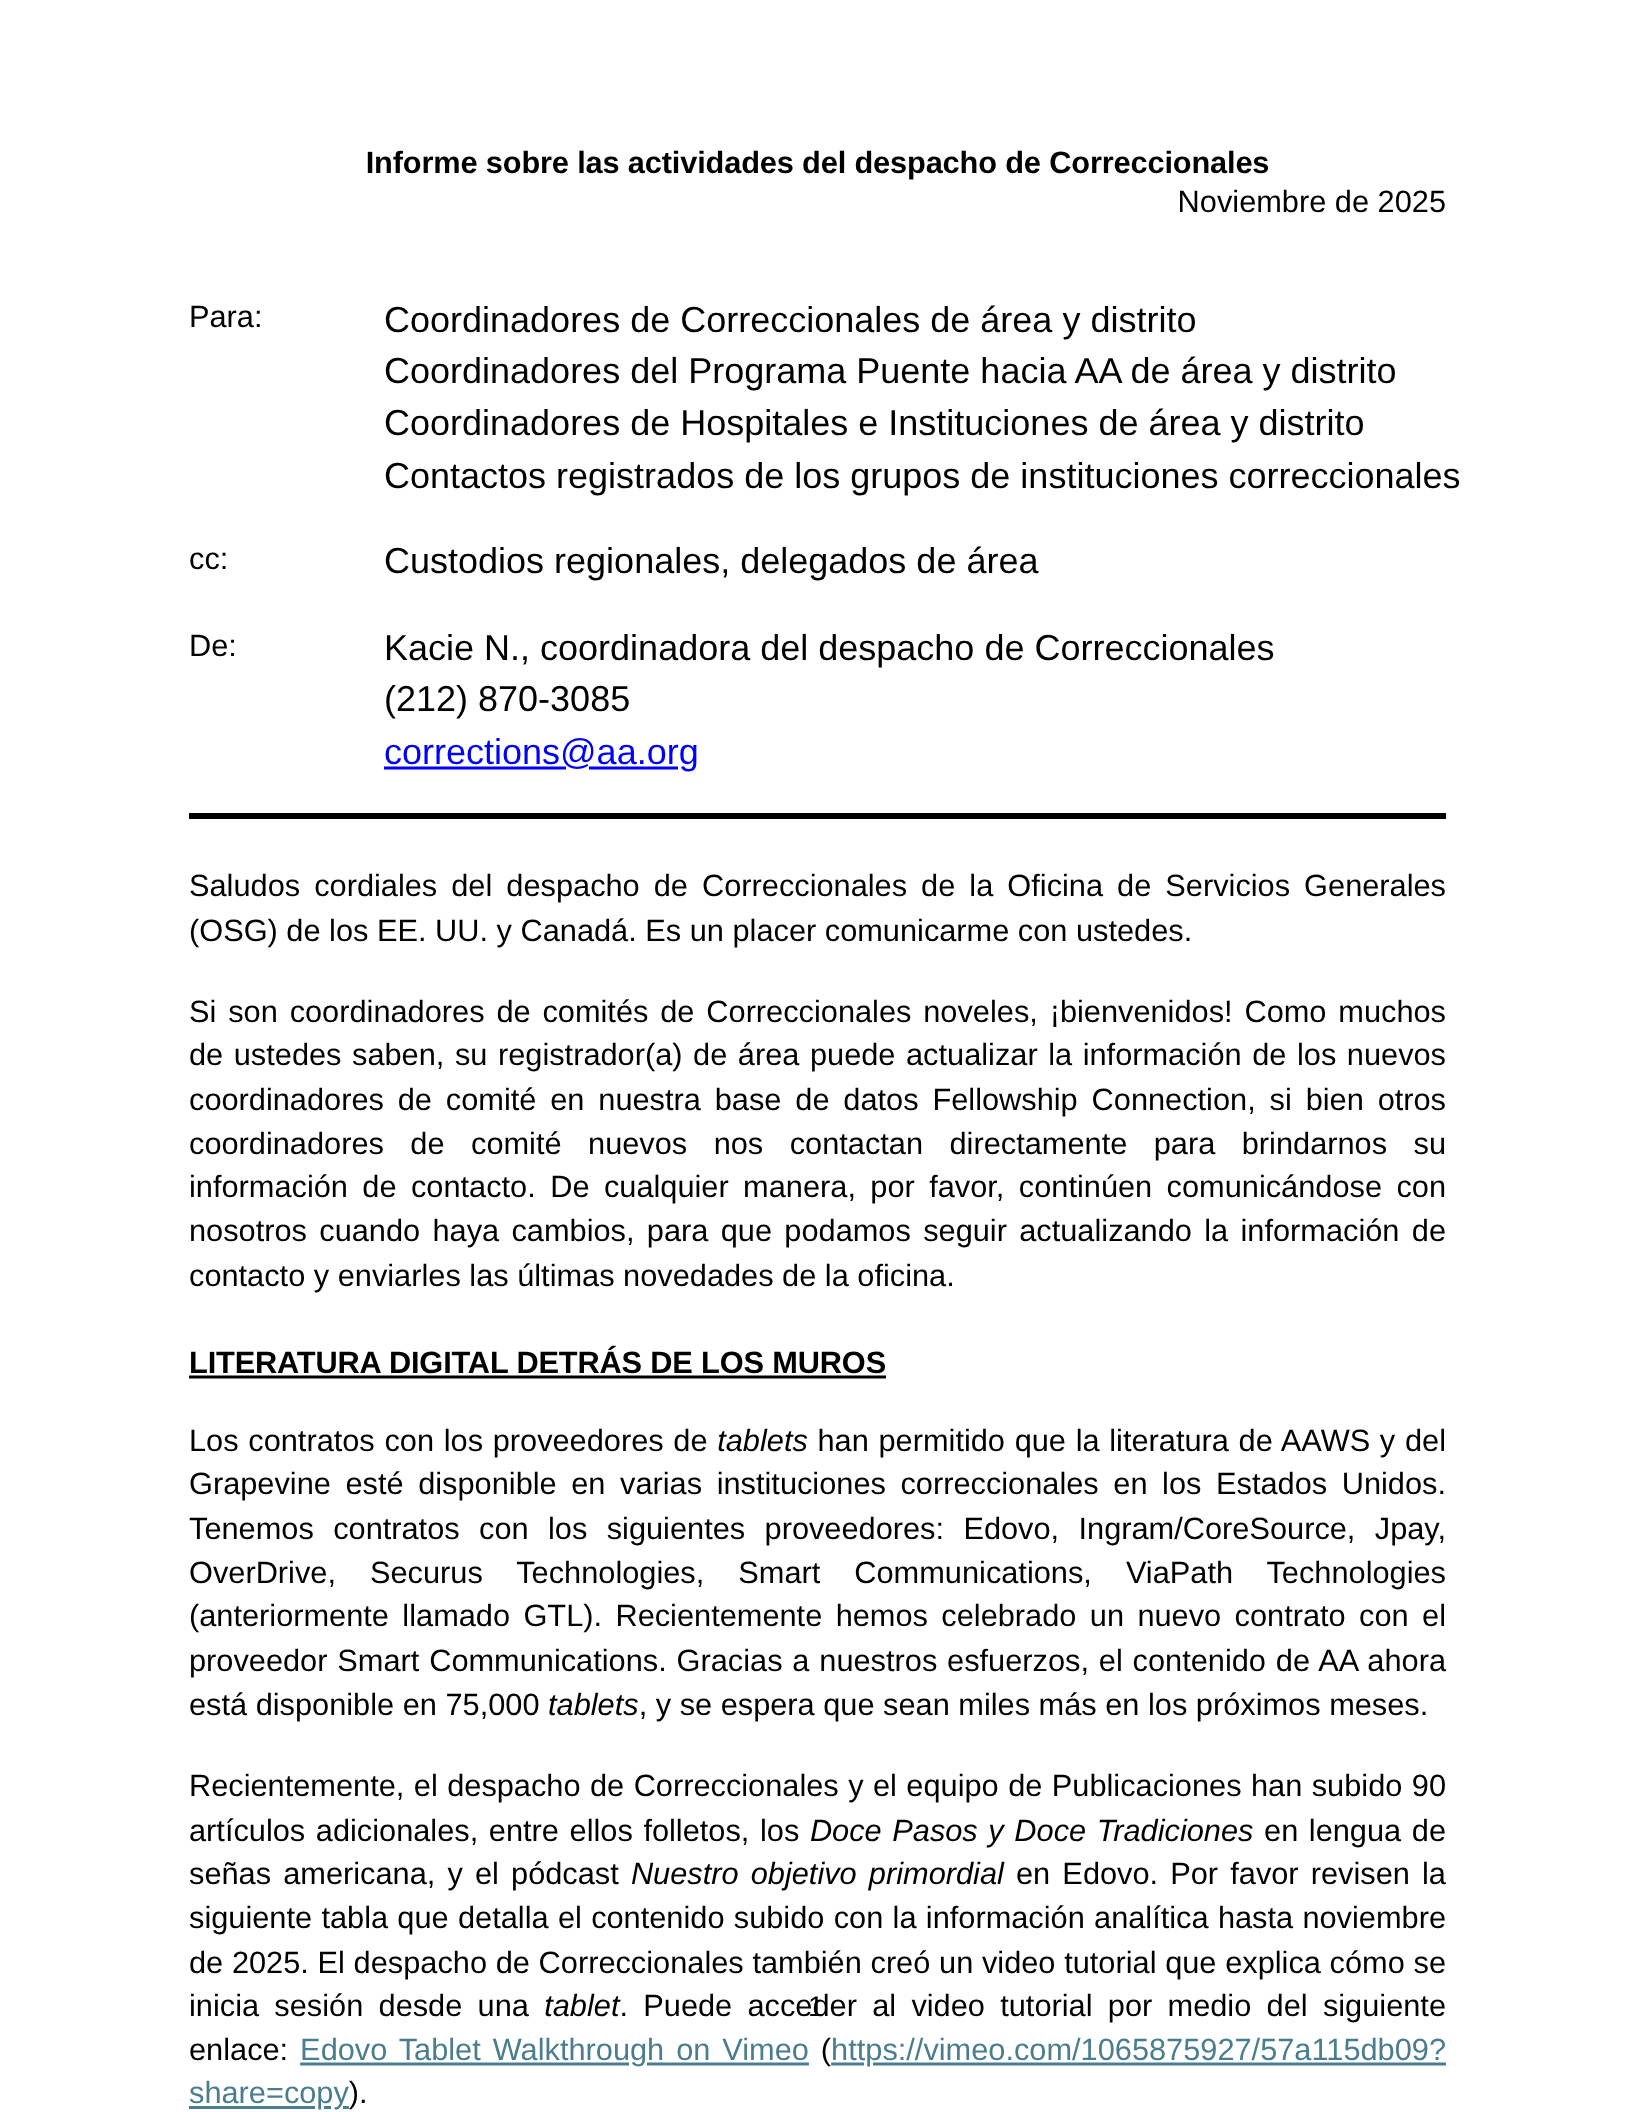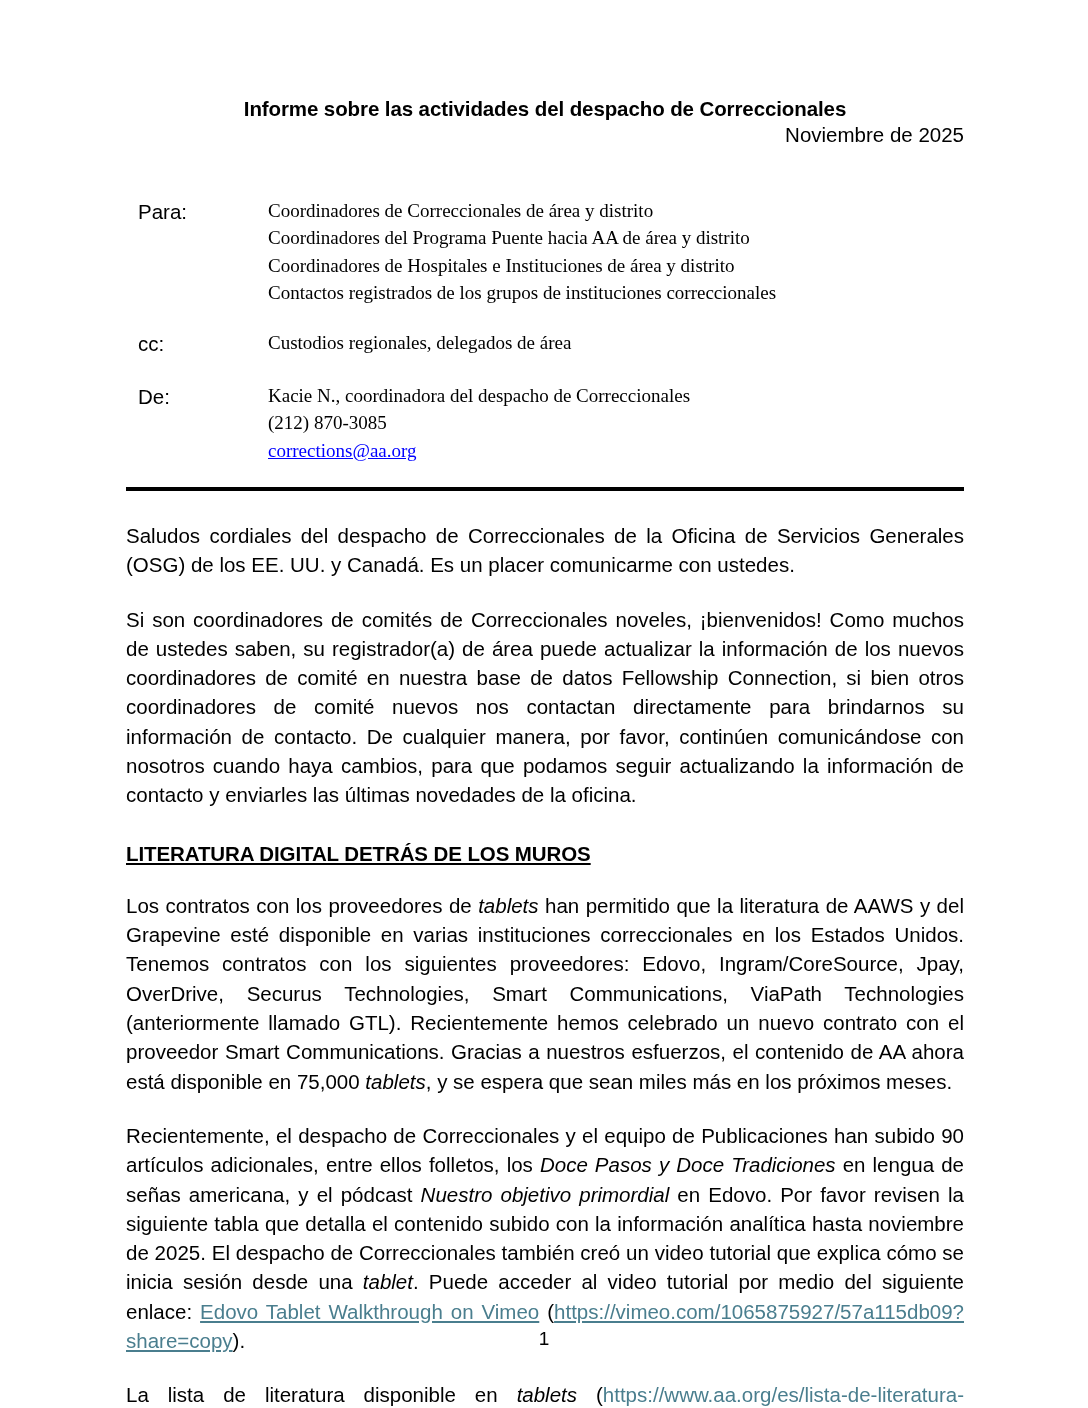--- a/index.html
+++ b/index.html
@@ -54,27 +54,25 @@
   .addr-row {
     display: flex;
     align-items: flex-start;
     margin-bottom: 23px;
   }
   .addr-label {
     width: 130px;
     flex: 0 0 130px;
     font-size: 20.5px;
     line-height: 1.44;
-    margin-left: 12px;
   }
   .addr-values {
     flex: 1 1 auto;
-    font-size: 19px;
+    font-size: 24px;
     line-height: 1.44;
-    font-family: Liberation Serif, serif;
   }
   .addr-values div {
     white-space: nowrap;
   }
 
   a.maillink {
     color: #0000ff;
     text-decoration: underline;
   }
   a.weblink {

